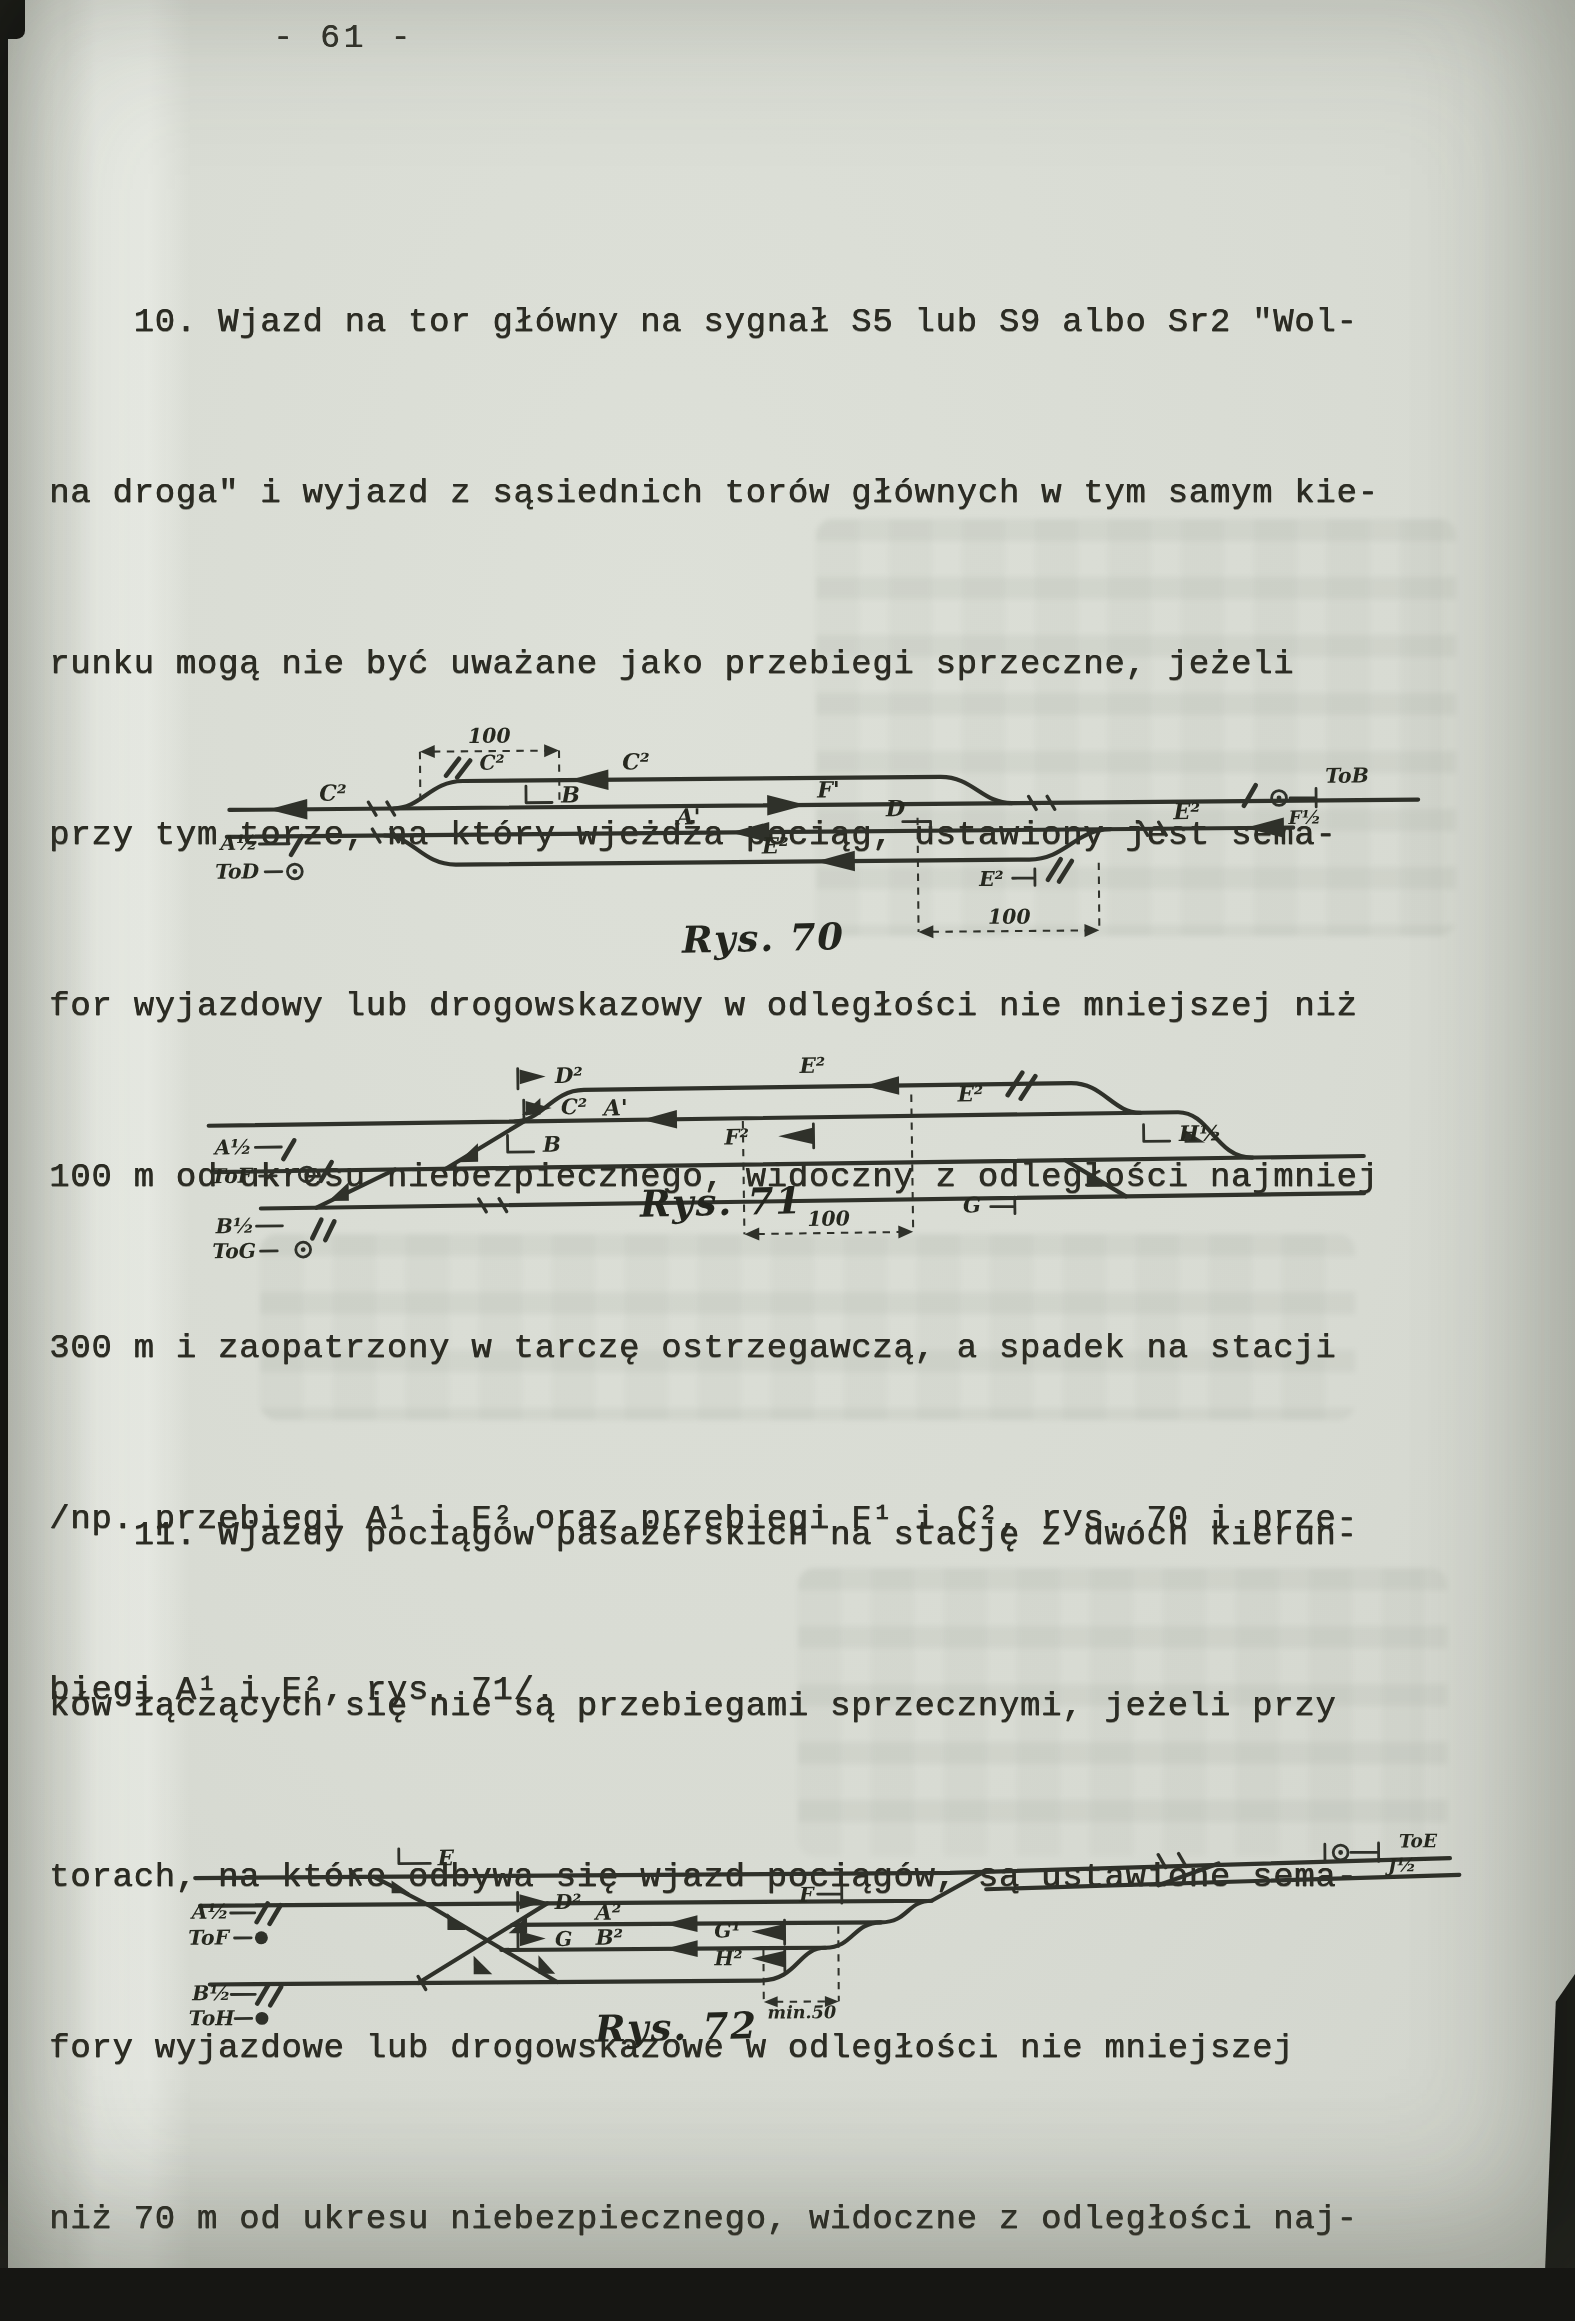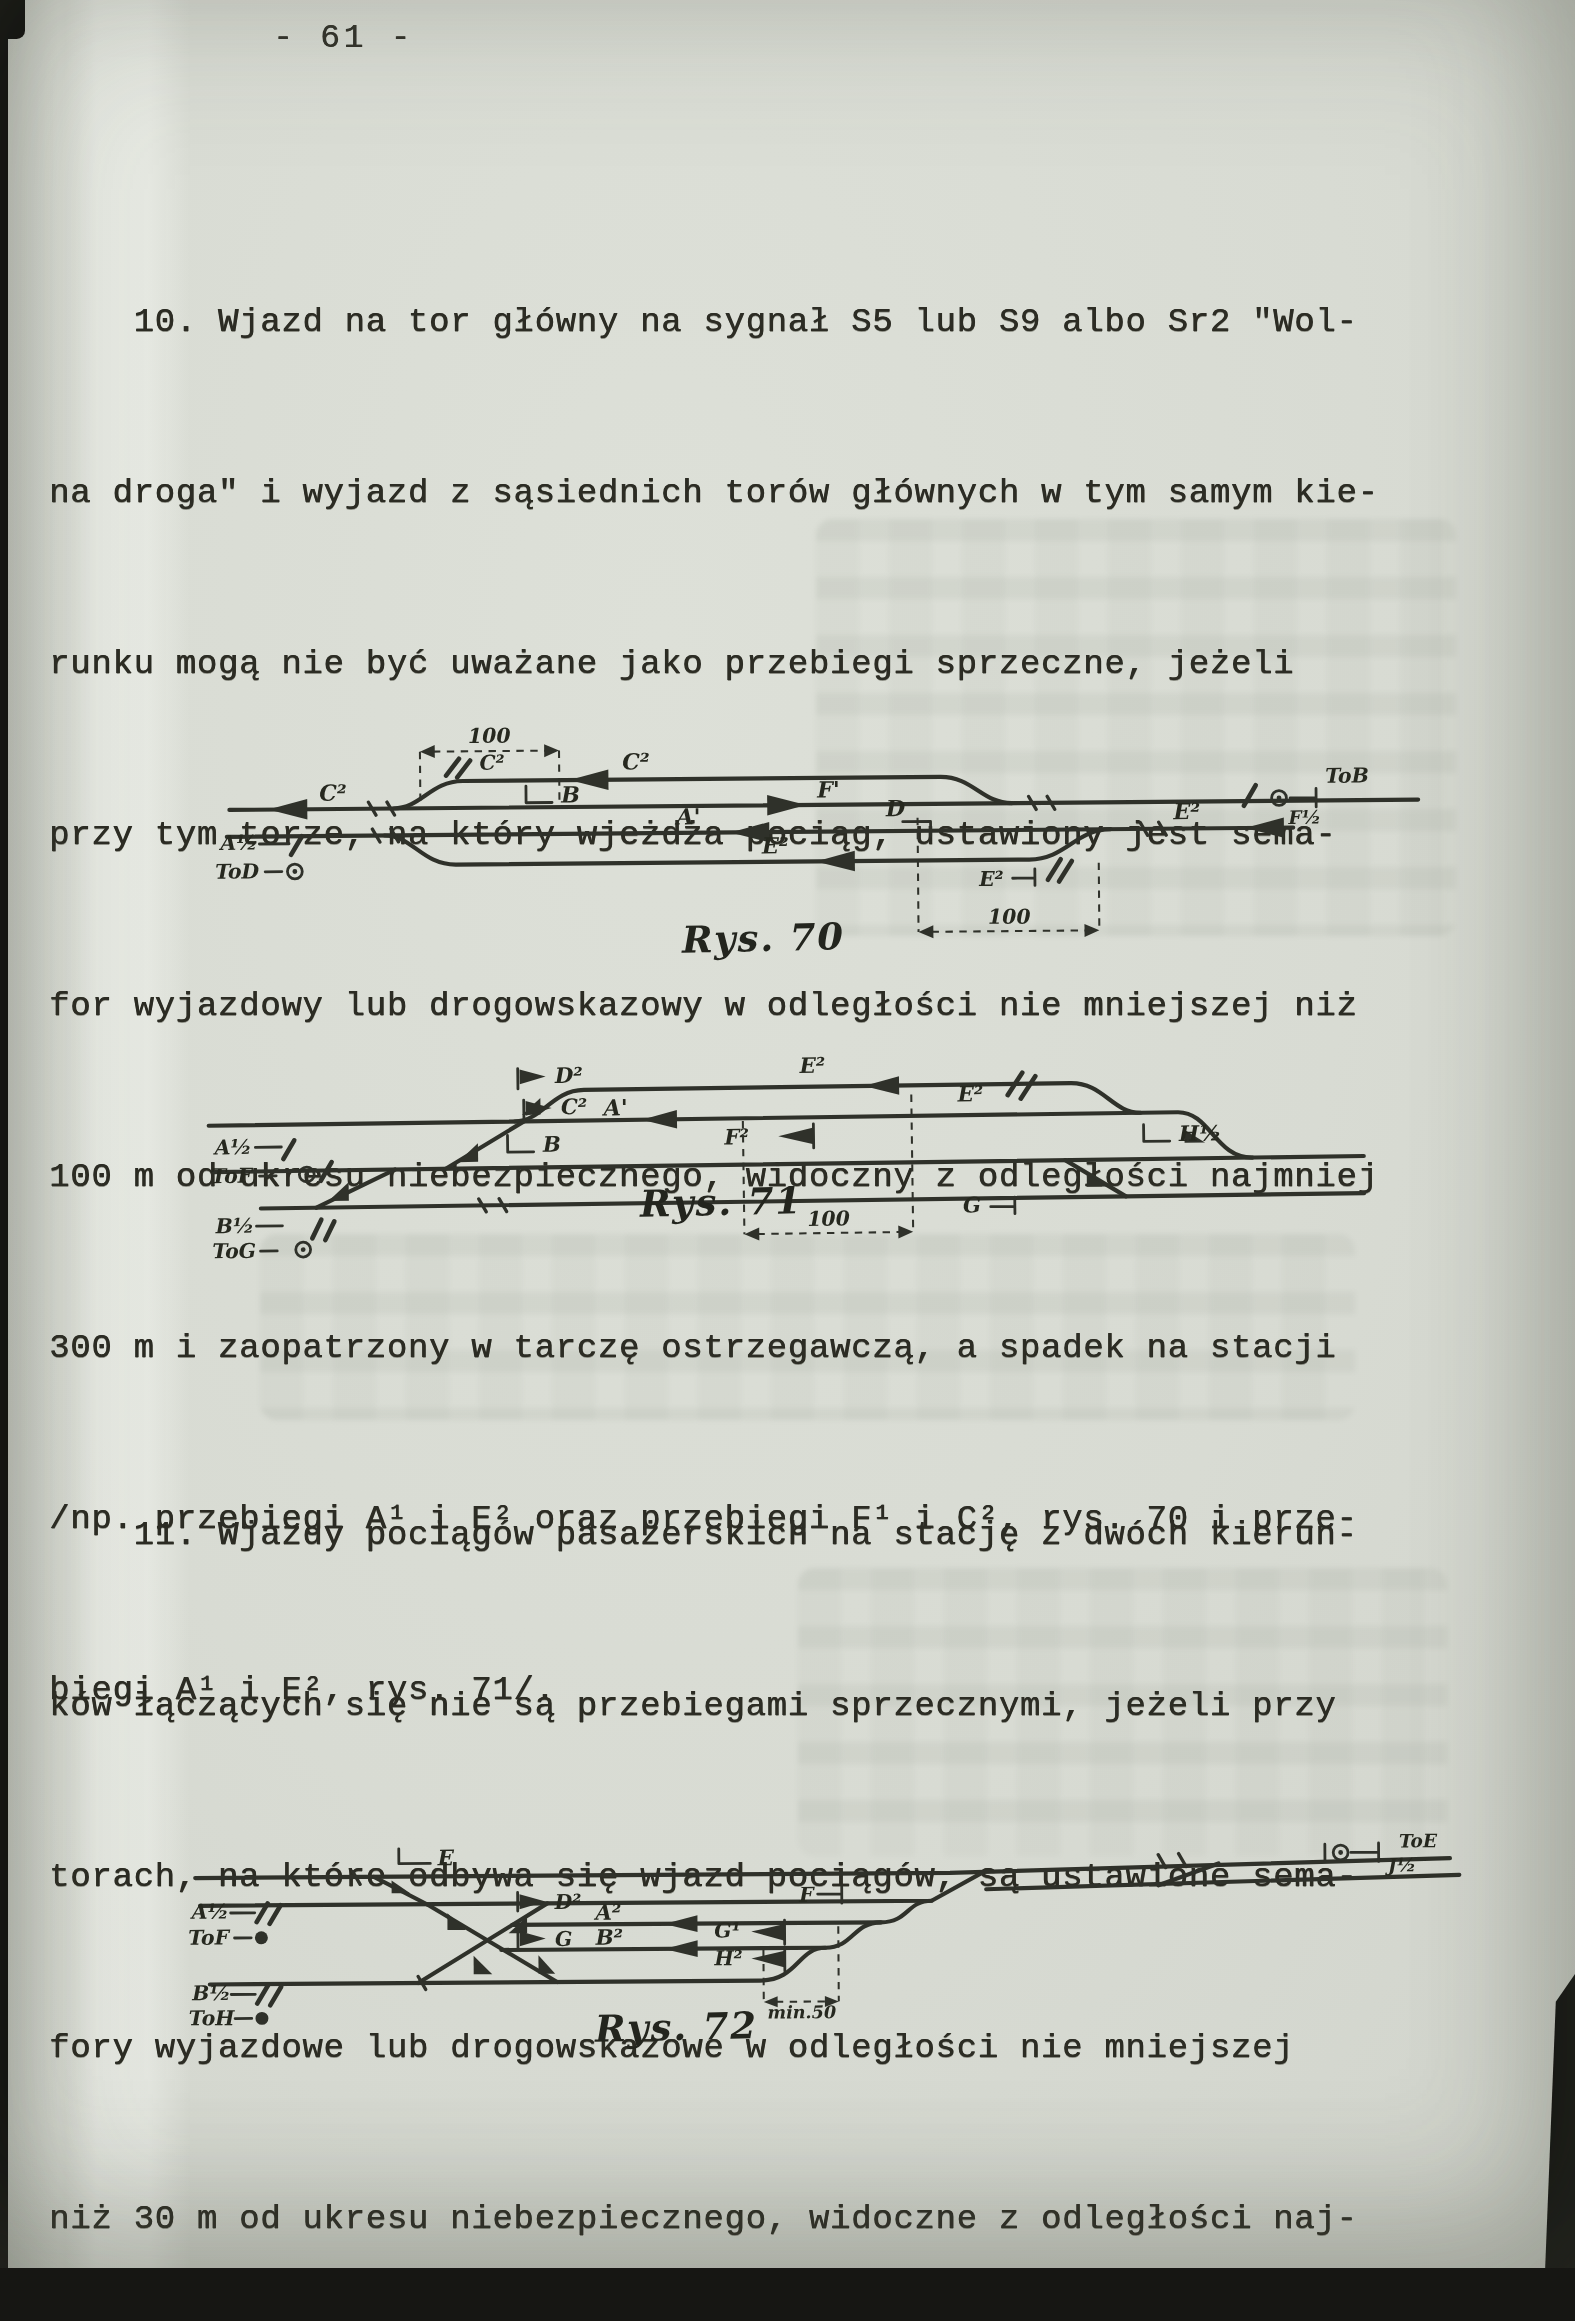--- a/index.html
+++ b/index.html
@@ -204,21 +204,21 @@
       <circle class="dot" cx="100" cy="228" r="2.6"></circle>
     </svg>
   </div>
   <div class="figcap" style="left:640px;top:1180px;">Rys. 71</div>
 
   <div class="para" id="para11">
     <div class="ln">    11. Wjazdy pociągów pasażerskich na stację z dwóch kierun-</div>
     <div class="ln">ków łączących się nie są przebiegami sprzecznymi, jeżeli przy</div>
     <div class="ln">torach, na które odbywa się wjazd pociągów, są ustawione sema-</div>
     <div class="ln">fory wyjazdowe lub drogowskazowe w odległości nie mniejszej</div>
-    <div class="ln">niż 30 m od ukresu niebezpiecznego, widoczne z odległości naj-</div>
+    <div class="ln">niż 70 m od ukresu niebezpiecznego, widoczne z odległości naj-</div>
     
     
     
   </div>
 
   <div class="figwrap f72" style="left:111px;top:1835px;width:1364px;height:213px;">
     <svg width="1364" height="213" viewBox="0 0 1470 230">
 
       <path class="trk" d="M90,42 L905,42 L1445,30"></path>
       <path class="trk" d="M95,72 L885,72 L940,42"></path>

